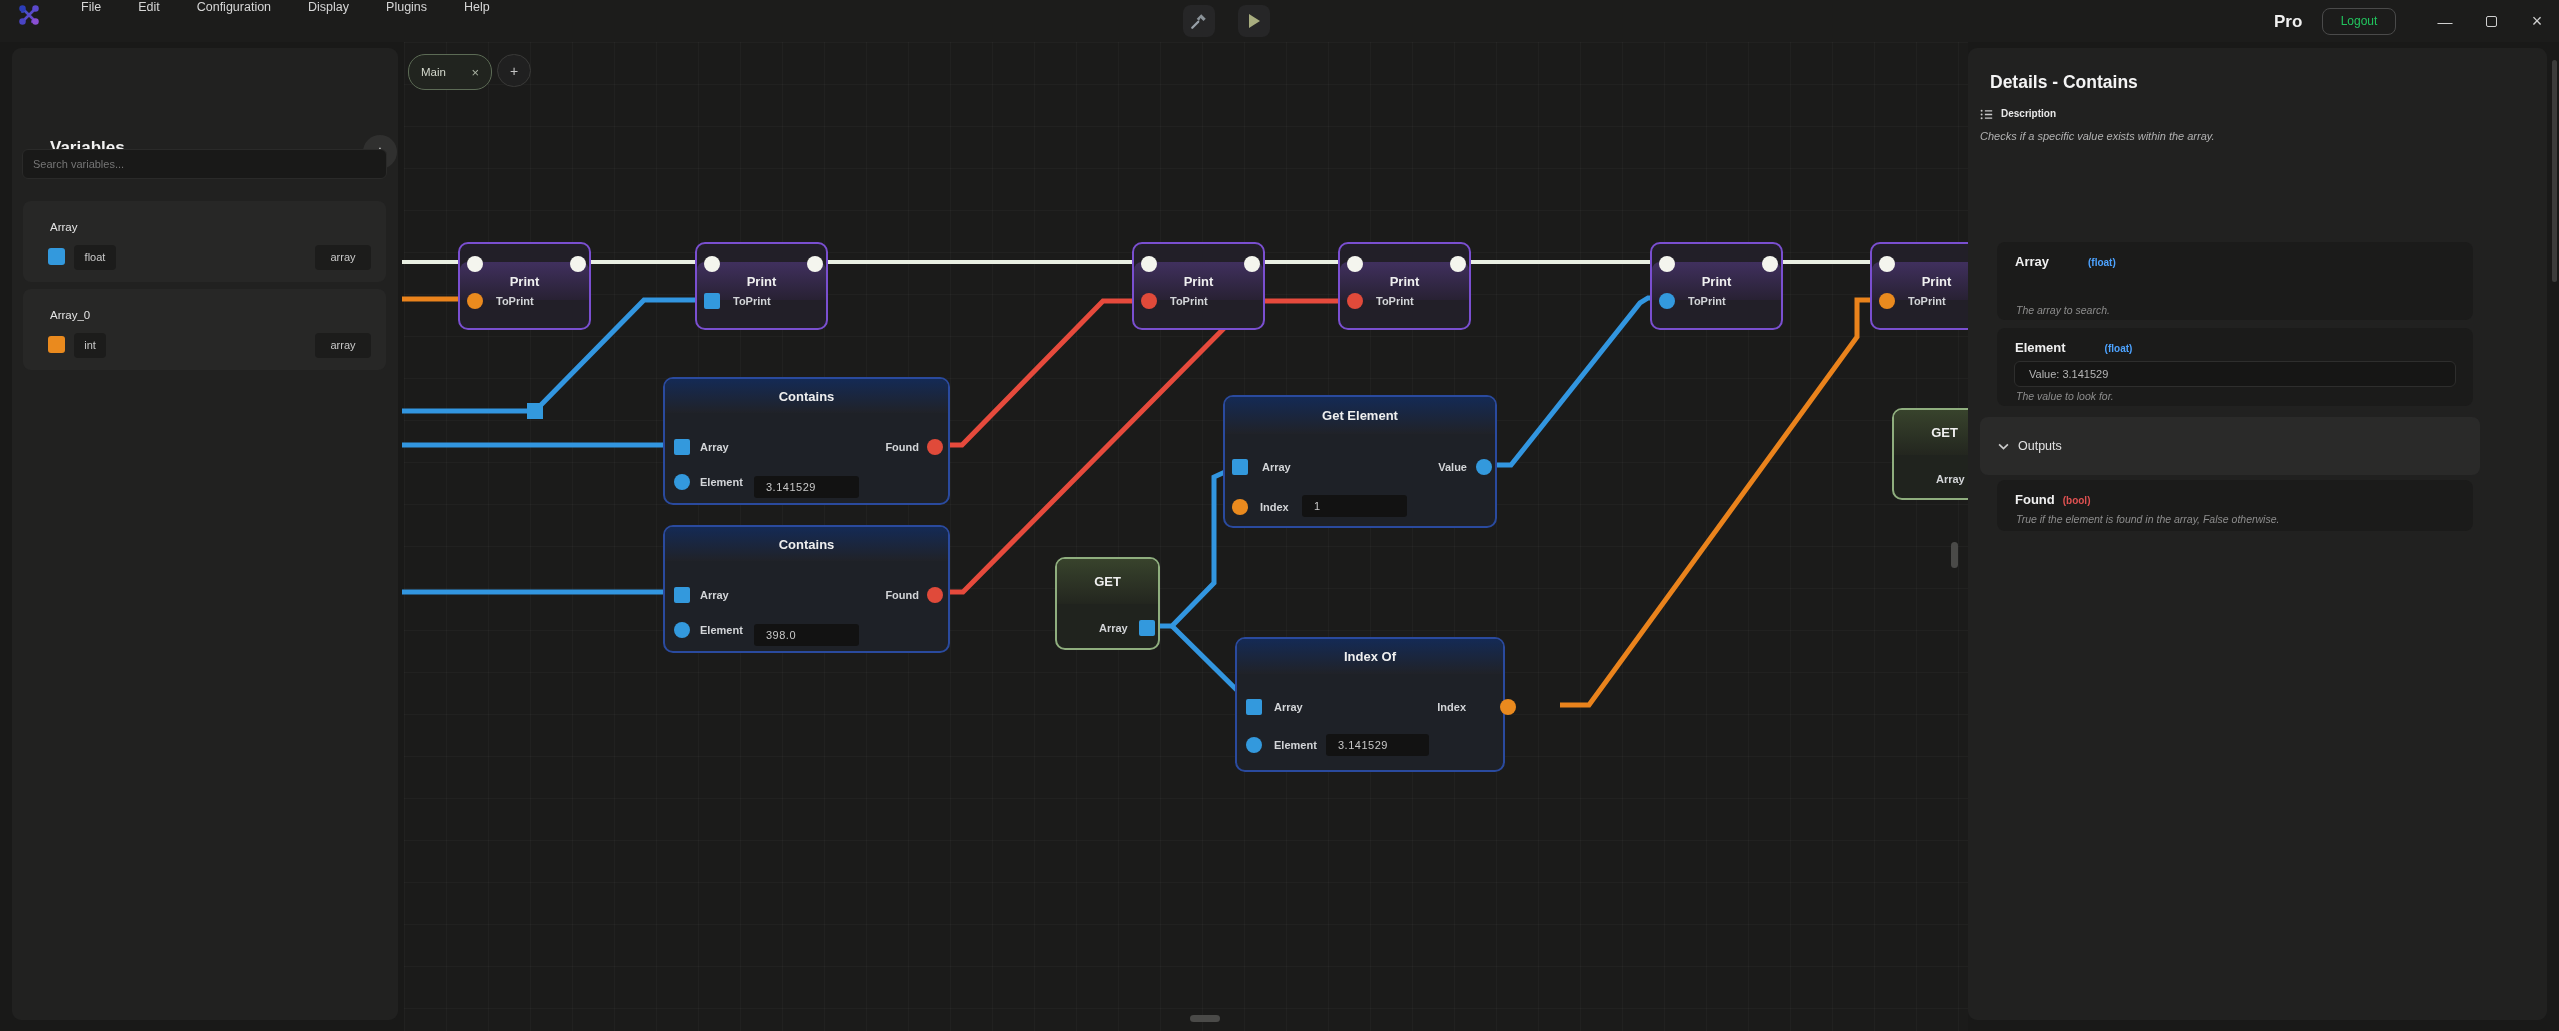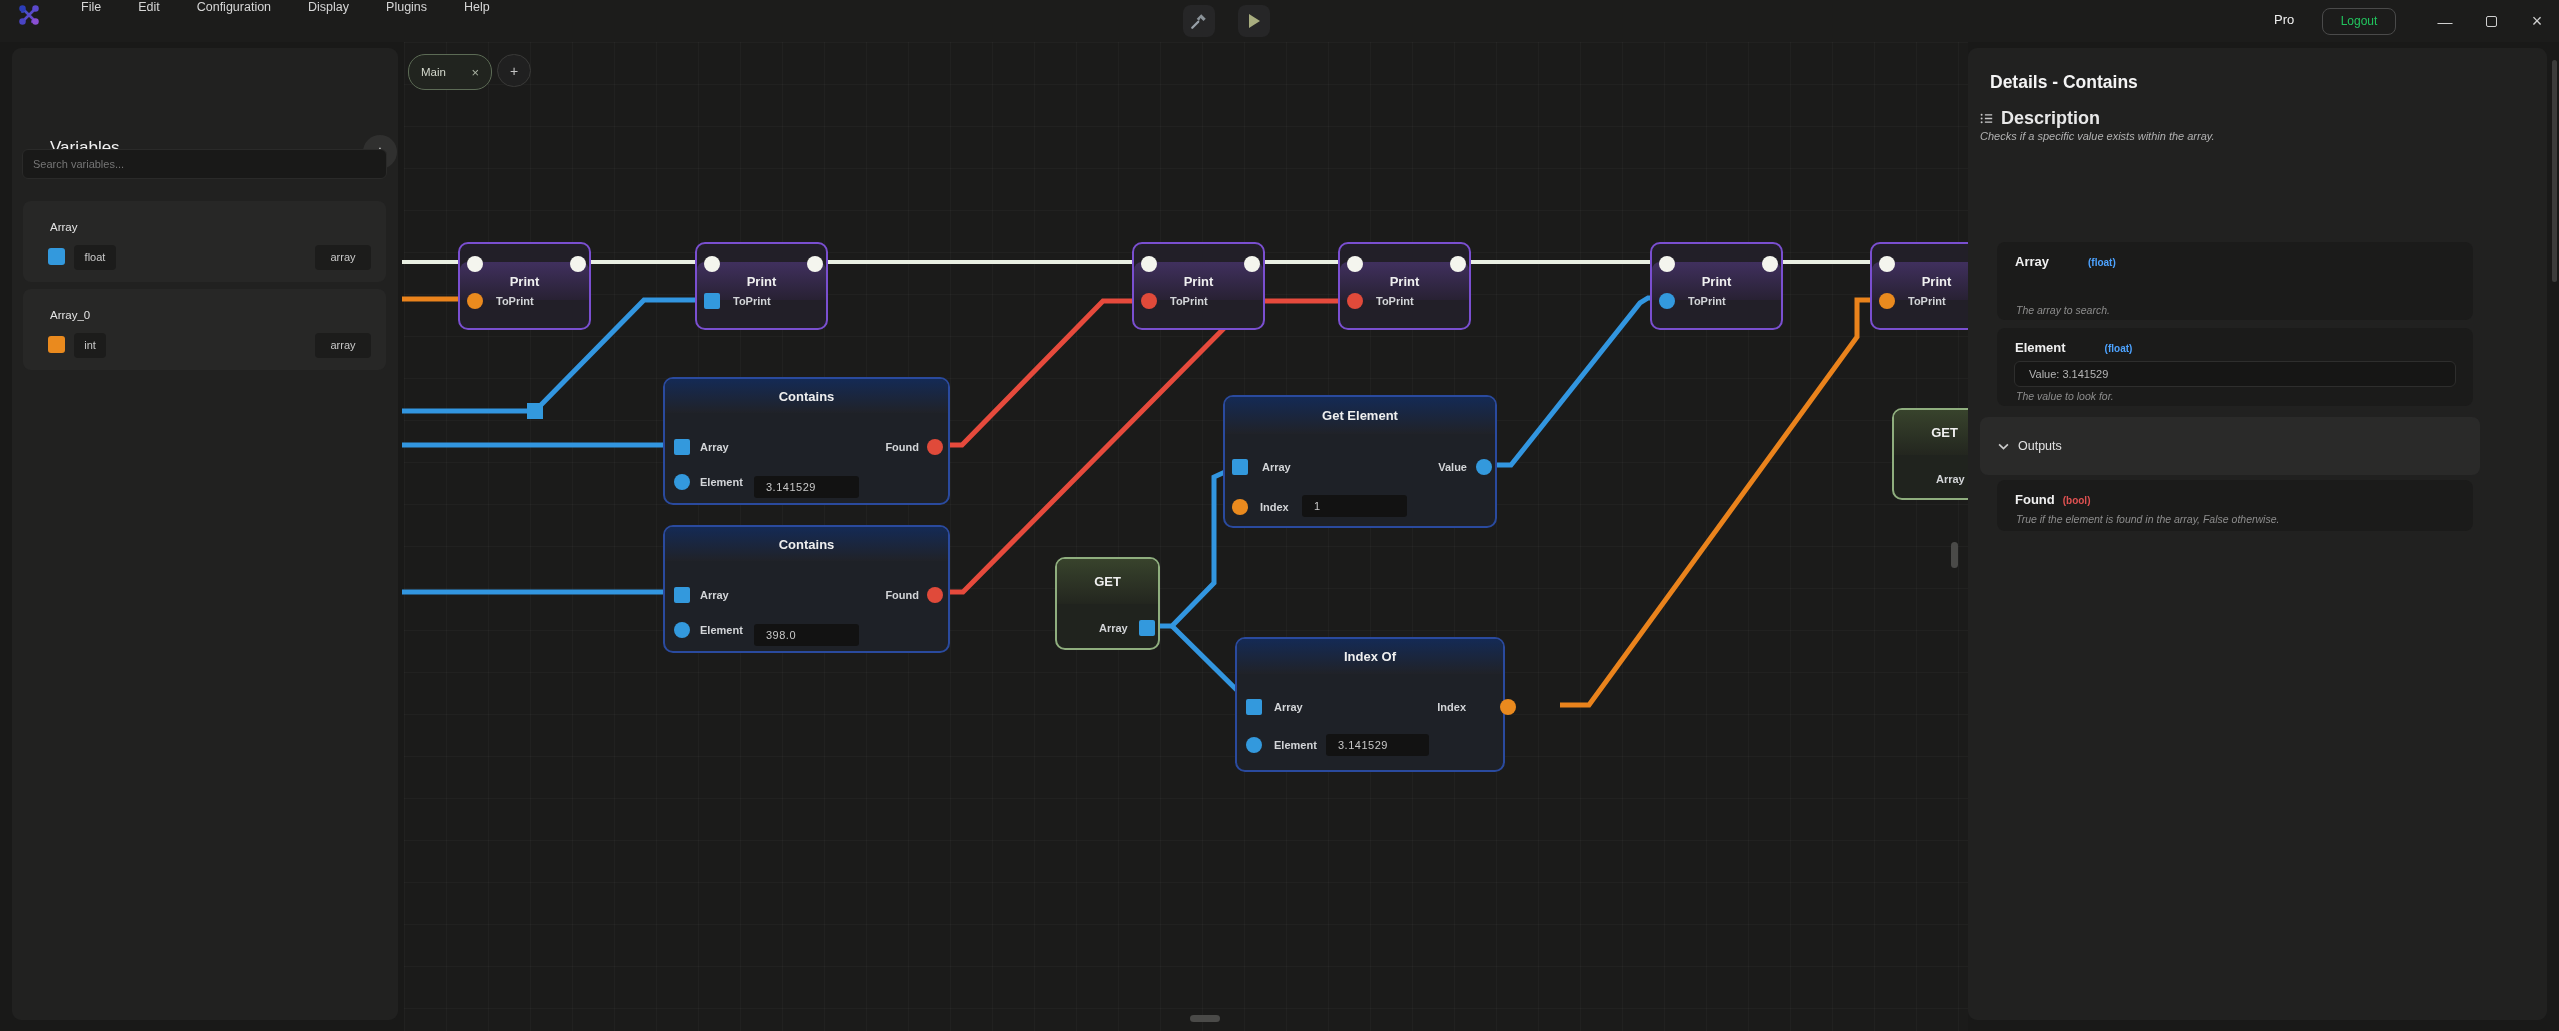--- a/index.html
+++ b/index.html
@@ -5,29 +5,29 @@
   * { margin:0; padding:0; box-sizing:border-box; }
   html,body { width:2559px; height:1031px; overflow:hidden; background:#191918;
               font-family:"Liberation Sans", sans-serif; }
   
   .topbar { position:absolute; left:0; top:0; width:2559px; height:42px; background:#1c1c1b;
             display:flex; align-items:flex-start; z-index:6; color:#d6d6d6; font-size:12.5px; }
   .logo { margin-left:14px; width:30px; height:30px; display:flex; align-items:center; justify-content:center; }
   .menu-item { margin-left:37px; cursor:default; }
   .tool-btn { position:absolute; top:5px; width:32px; height:32px; border-radius:8px; background:#262627;
               display:flex; align-items:center; justify-content:center; }
-  .pro { position:absolute; left:2274px; top:12px; font-weight:normal; font-size:13px; color:#f0f0f0; }
+  .pro { position:absolute; left:2274px; top:12px; font-weight:bold; font-size:17px; color:#f0f0f0; }
   .logout { position:absolute; left:2322px; top:8px; width:74px; height:27px; border:1px solid #4a4a4a;
             border-radius:8px; background:transparent; color:#22c55e; font-size:12px; text-align:center; line-height:25px; }
   .winctl { position:absolute; top:0; height:42px; width:40px; display:flex; align-items:center; justify-content:center; color:#cfcfcf; font-size:15px; }
   .maxbox { width:11px; height:11px; border:1.5px solid #cfcfcf; border-radius:2px; }
   
   .panel { position:absolute; background:#212120; border-radius:9px; z-index:5; }
   
-  .sb-title { position:absolute; left:38px; top:90px; font-size:17px; font-weight:normal; color:#f2f2f2; }
+  .sb-title { position:absolute; left:38px; top:90px; font-size:17px; font-weight:bold; color:#f2f2f2; }
   .sb-add { position:absolute; left:351px; top:87px; width:34px; height:34px; border-radius:50%;
             background:#30302f; color:#dadada; font-size:17px; text-align:center; line-height:32px; }
   .sb-search { position:absolute; left:10px; top:101px; width:365px; height:30px; background:#191918;
                border:1px solid #2a2a29; border-radius:6px; color:#bdbdbd; font-size:11px; padding-left:10px; outline:none; }
   .var-card { position:absolute; left:11px; width:363px; height:81px; background:#272726; border-radius:8px; }
   .var-name { position:absolute; left:27px; top:20px; font-size:11.5px; color:#e4e4e4; }
   .swatch { position:absolute; left:25px; top:47px; width:17px; height:17px; border-radius:3px; }
   .chip { position:absolute; top:44px; height:25px; background:#1c1c1b; border-radius:4px; color:#c9c9c9;
           font-size:11px; line-height:25px; text-align:center; }
   
@@ -55,22 +55,22 @@
   .port { position:absolute; width:16px; height:16px; }
   .port.circle { border-radius:50%; }
   .port.square { border-radius:2px; }
   .c-white { background:#f4f5ee; } .c-blue { background:#3399dd; }
   .c-orange { background:#ea8a1e; } .c-red { background:#e04a3a; }
   .plabel { position:absolute; font-size:11px; font-weight:600; color:#d3d5d8; height:14px; line-height:14px; }
   .ninput { position:absolute; height:22px; background:#121212; border-radius:3px; color:#c8c8c8;
             font-size:11px; line-height:22px; padding-left:12px; letter-spacing:.5px; }
   
   .dp-title { position:absolute; left:22px; top:24px; font-size:17.5px; font-weight:bold; color:#f4f4f4; }
-  .dp-desc-row { position:absolute; left:12px; top:60px; display:flex; align-items:center; gap:8px;
-                 font-size:18px; font-weight:bold; color:#e8e8e8; }
+  .dp-desc-row { position:absolute; left:12px; top:60px; display:flex; align-items:flex-start; gap:8px;
+                 font-size:10px; font-weight:bold; color:#e8e8e8; }
   .dp-desc-text { position:absolute; left:12px; top:82px; font-size:11px; font-style:italic; color:#b2b2b2; }
   .dp-section { position:absolute; left:12px; width:500px; height:58px; background:#2a2a29; border-radius:8px;
                 display:flex; align-items:center; gap:9px; padding-left:18px; color:#e2e2e2; font-size:12.5px; }
   .dp-card { position:absolute; left:29px; width:476px; background:#1b1b1a; border-radius:8px; }
   .dp-name { position:absolute; left:18px; top:12px; font-size:13px; font-weight:bold; color:#f0f0f0; }
   .dp-type { font-size:10px; font-weight:bold; margin-left:8px; }
   .t-float { color:#4da3ff;padding-left:31px; } .t-bool { color:#e05252; }
   .dp-value { position:absolute; left:17px; top:33px; width:442px; height:26px; background:#161615;
               border:1px solid #2e2e2d; border-radius:6px; color:#b5b5b5; font-size:11px; line-height:24px; padding-left:14px; }
   .dp-note { position:absolute; left:19px; font-size:10.5px; font-style:italic; color:#8d8d8d; }

